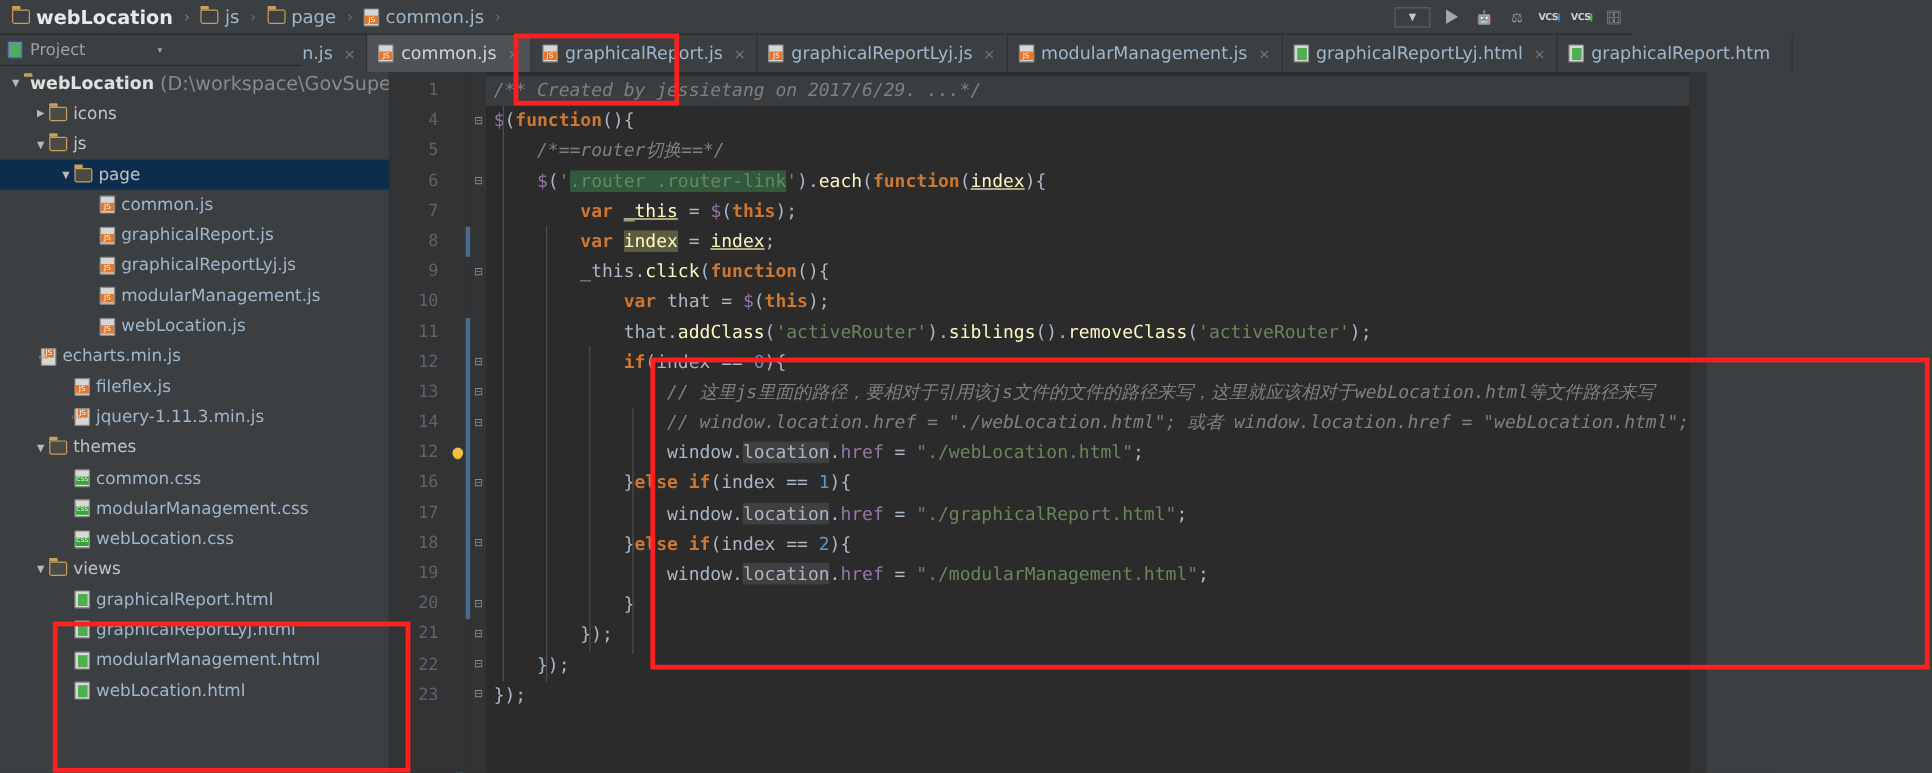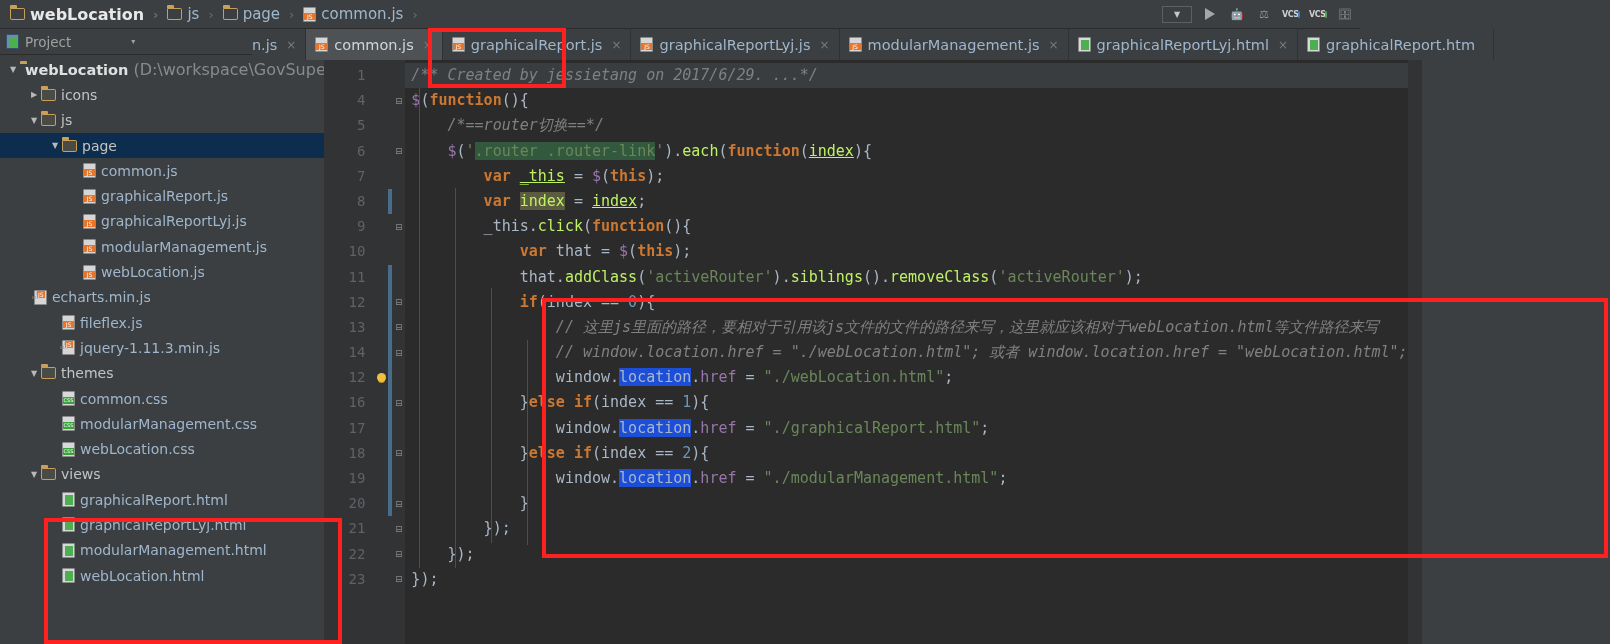--- a/index.html
+++ b/index.html
@@ -102,25 +102,25 @@
   .cl { height: 25.2px; line-height: 25.2px; white-space: pre; padding-left: 6px; color: #a9b7c6; }
   .cl.folded { background: #3a3d3f; }
   .indent-guide { position:absolute; width:1px; background:#4b4f51; }
 
   .kw { color: #cc7832; font-weight: bold; }
   .str { color: #6a8759; }
   .str.hl { background: #32593d; }
   .cmt { color: #808080; font-style: italic; }
   .num { color: #6897bb; }
   .prop { color: #9876aa; }
-  .ident { color: #bef264; }
+  .ident { color: #fef9c3; }
   .ident.ul { text-decoration: underline; }
   .ident.hl { background: #5a5b3f; }
   .dollar { color: #9876aa; }
-  .grn-hl { background: #1d4ed8; }
+  .grn-hl { background: #404040; }
 
   
   .rightbar { width: 14px; flex: 0 0 14px; background: #313335; }
 
   
   .redbox { position: absolute; border: 4px solid #ff2020; pointer-events: none; z-index: 40; }
 </style>
 </head>
 <body>
 

